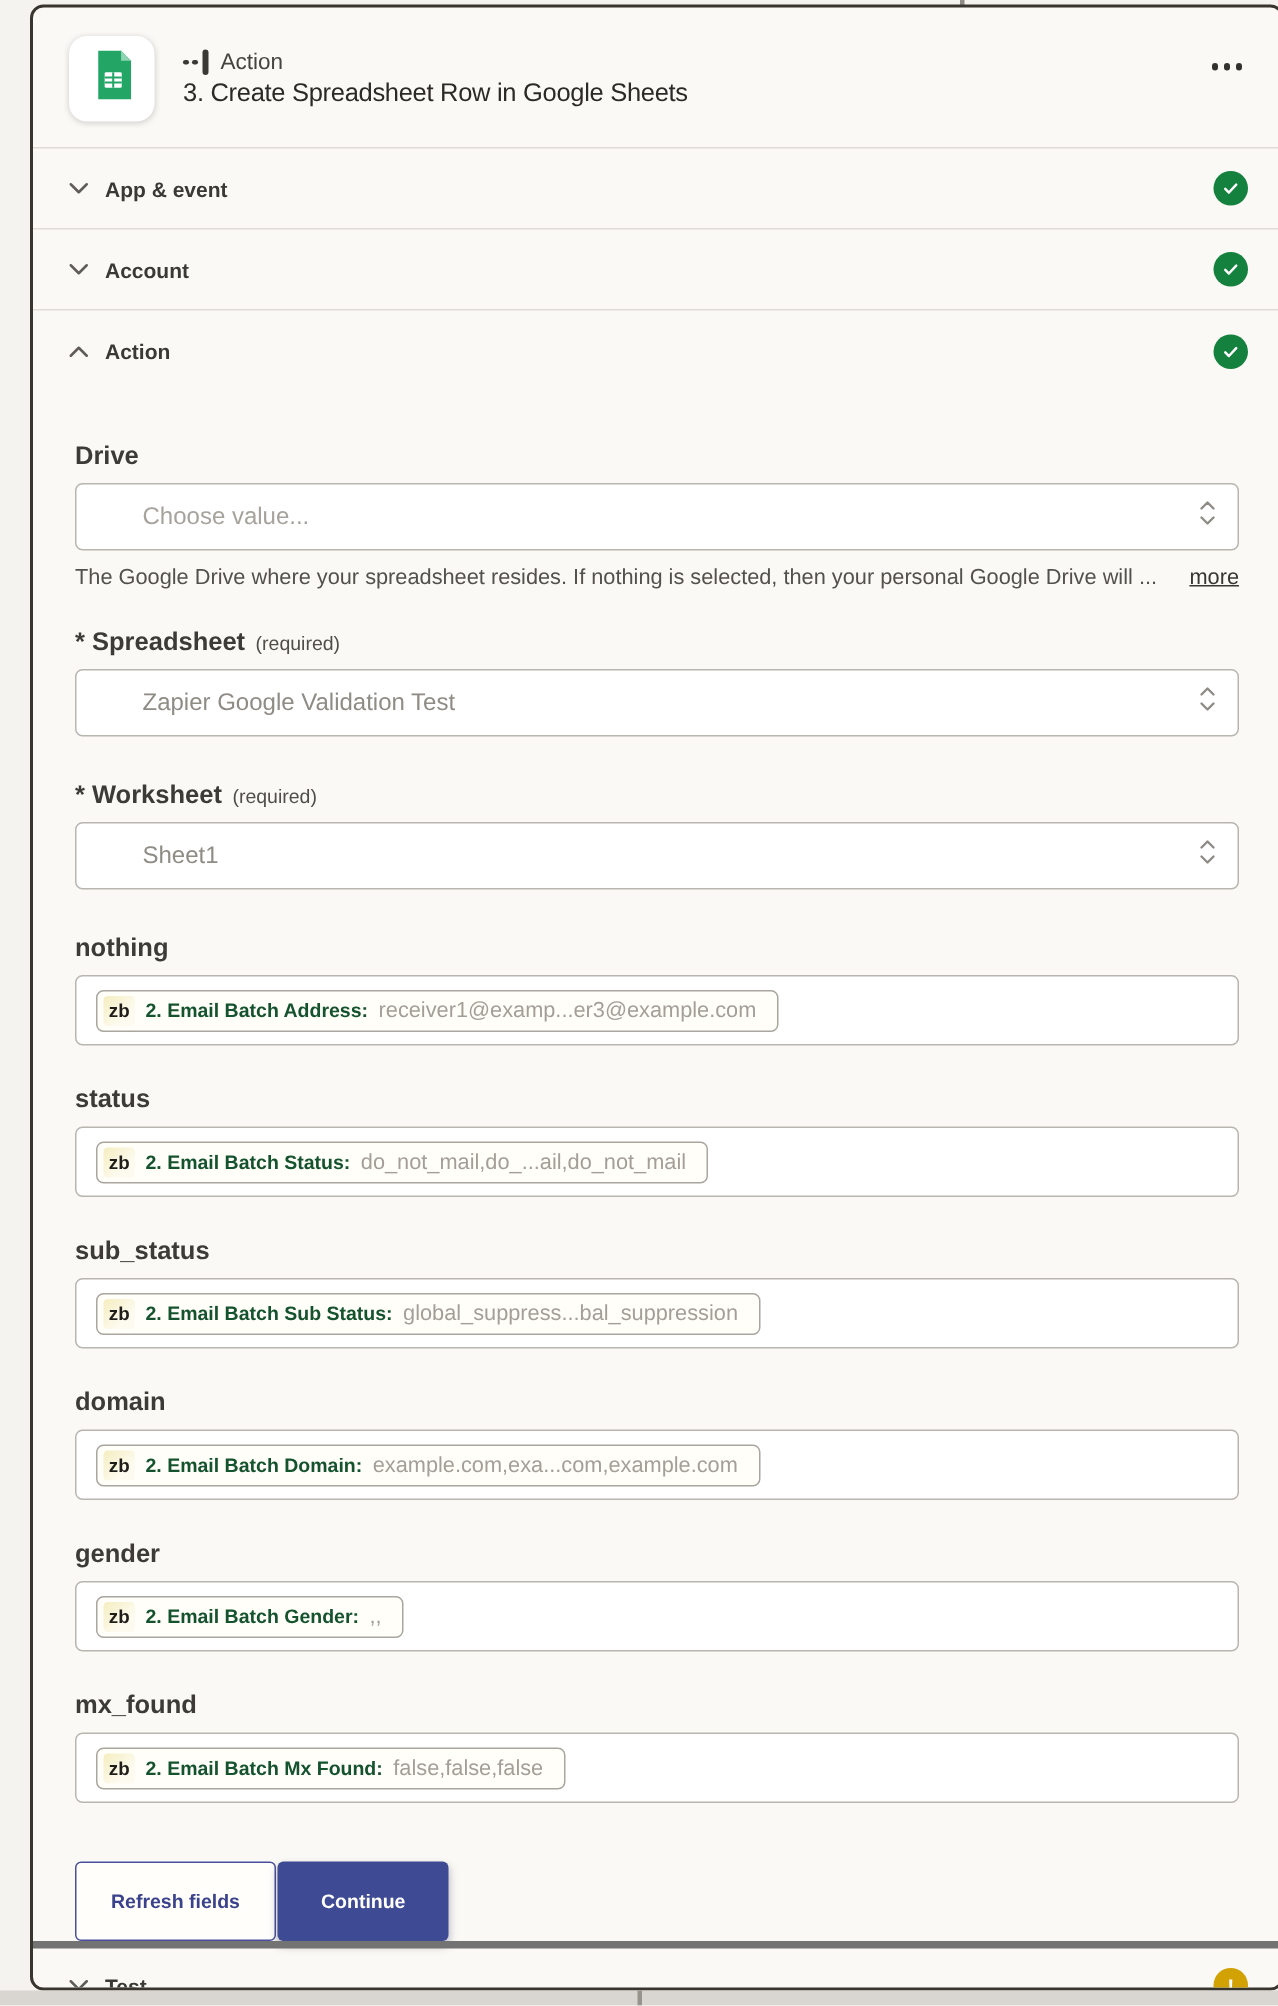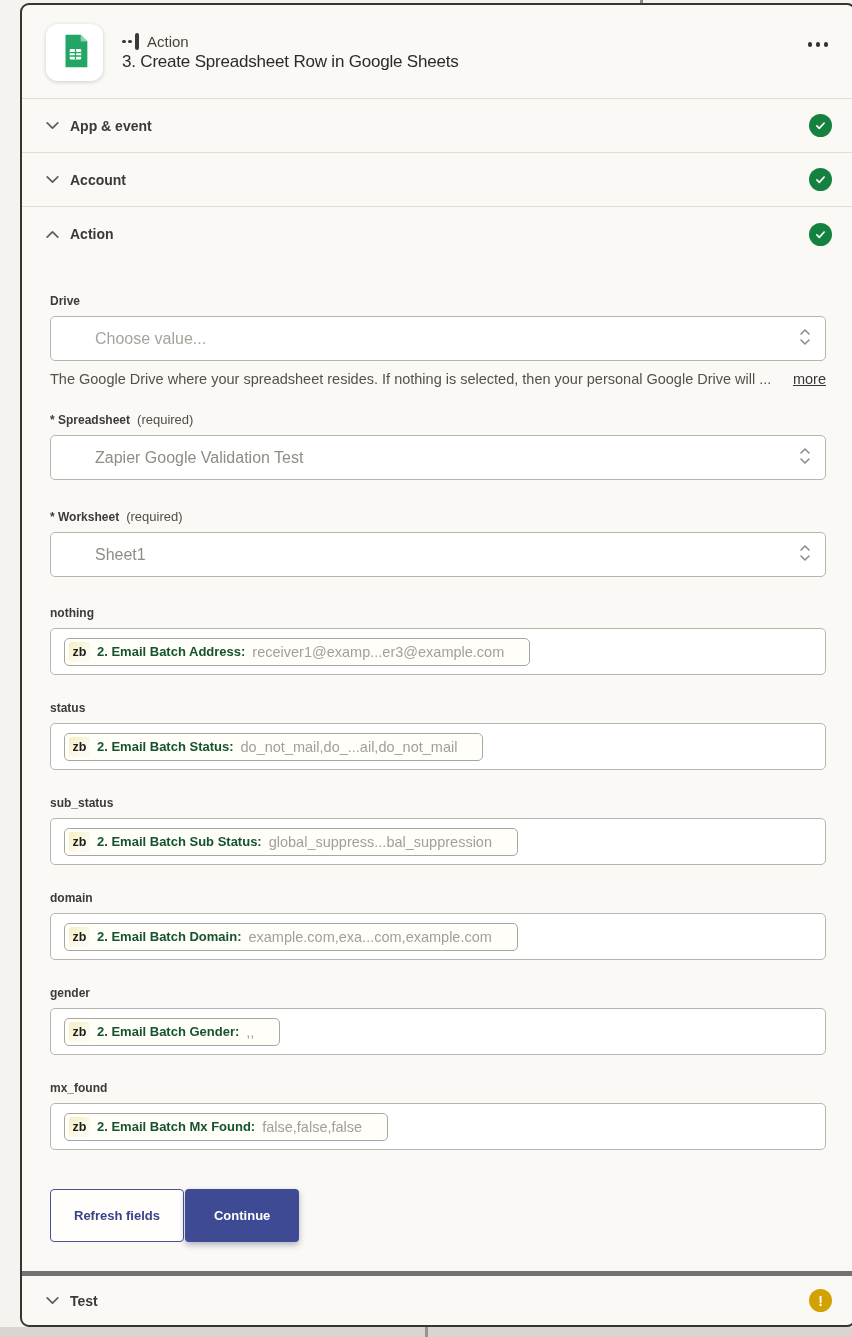--- a/index.html
+++ b/index.html
@@ -51,21 +51,21 @@
   .status-circle {
     width:23px; height:23px; border-radius:50%;
     display:flex; align-items:center; justify-content:center; flex:0 0 auto;
   }
   .status-circle.ok { background:#15813f; }
   .status-circle.warn { background:#d2a204; color:#fff; font-size:14px; font-weight:800; }
 
   
   .form-area { padding:33px 28px 0 28px; flex:1 1 auto; }
   .field-label-row { display:flex; align-items:baseline; margin-bottom:8px; }
-  .field-label { font-size:12px; font-weight:700; color:#3c3b37; }
+  .field-label { font-size:17px; font-weight:700; color:#3c3b37; }
   .required-note { font-size:13px; font-weight:400; color:#504e49; margin-left:7px; }
 
   .select-box {
     height:45px; background:#fff; border:1px solid #b9b6b0; border-radius:5px;
     display:flex; align-items:center; padding:0 13px 0 14px; cursor:pointer;
   }
   .select-value { flex:1 1 auto; font-size:16px; color:#8f8c85;margin-left:30px; }
   .select-value.placeholder { color:#a6a39c; }
 
   .help-row { display:flex; align-items:flex-end; margin-top:10px; }
@@ -76,21 +76,21 @@
   .sheet-block { margin-bottom:29px; }
   .mapped-block { margin-bottom:26px; }
 
   .token-input {
     height:47px; background:#fff; border:1px solid #b9b6b0; border-radius:5px;
     display:flex; align-items:center; padding:0 13px; cursor:text;
   }
   .token-pill {
     display:inline-flex; align-items:center; gap:7px;
     border:1px solid #a9a69f; border-radius:5px; background:#fffef9;
-    padding:3px 25px 3px 4px; max-width:100%; cursor:pointer;
+    padding:3px 14px 3px 4px; max-width:100%; cursor:pointer;
   }
   .zb-badge {
     width:21px; height:20px; border-radius:3px;
     background:linear-gradient(135deg,#f5edc0 0%,#fdfbf0 70%);
     display:flex; align-items:center; justify-content:center;
     font-size:12.5px; font-weight:800; color:#1f1e1a; flex:0 0 auto;
   }
   .token-label { font-size:13px; font-weight:700; color:#14532d; white-space:nowrap; }
   .token-value { font-size:14.5px; color:#a39f98; white-space:nowrap; }
 

